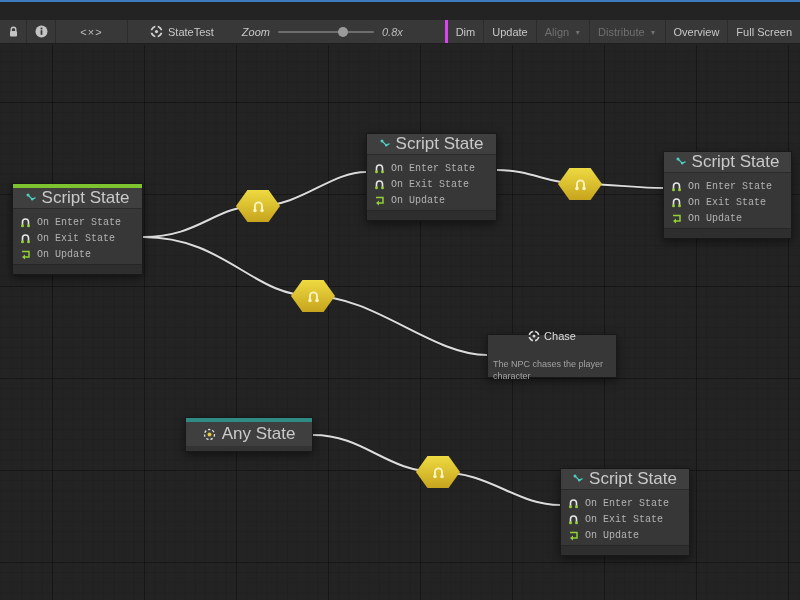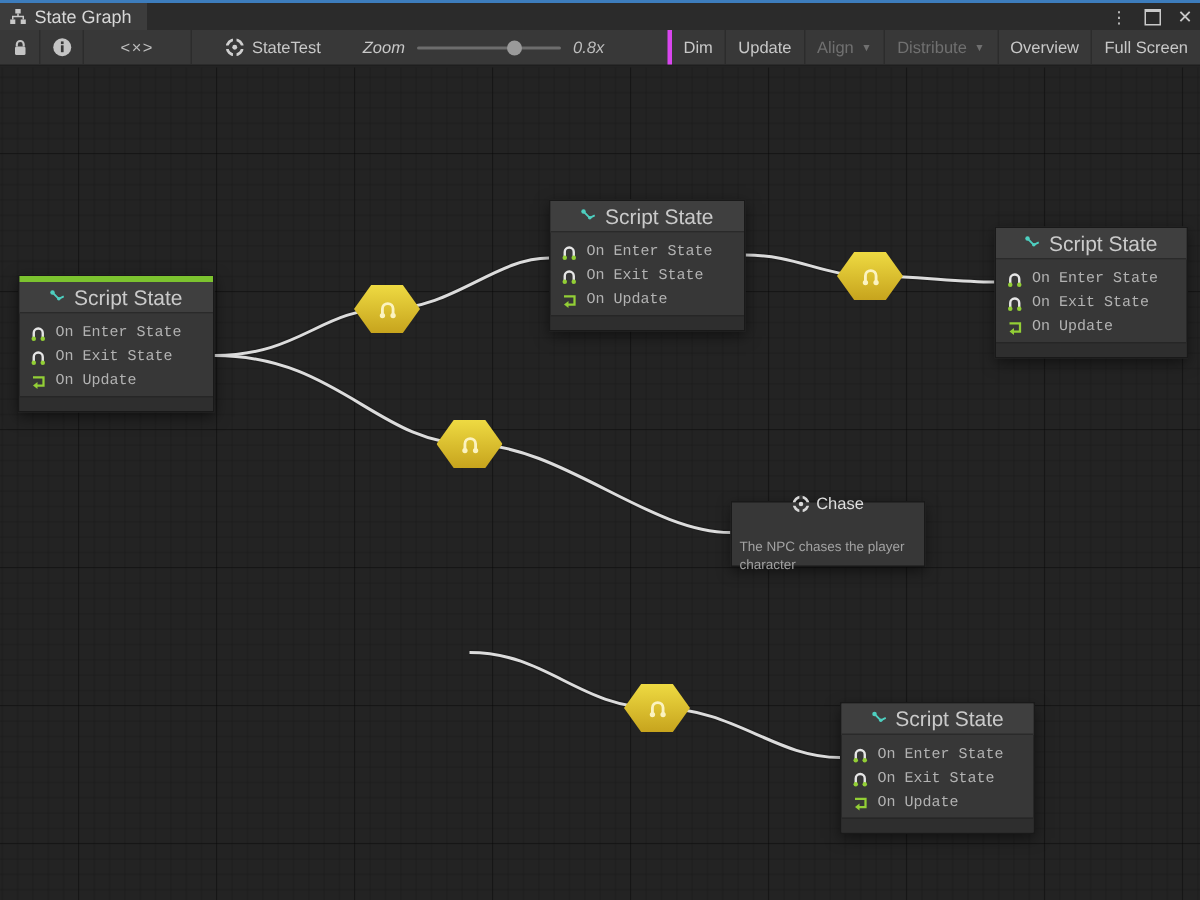--- a/index.html
+++ b/index.html
@@ -47,21 +47,21 @@
     background-size:92px 92px,92px 92px,10.22px 10.22px,10.22px 10.22px;
     background-position:52px 0,0 57px,52px 0,0 57px;}
   .wires{position:absolute;inset:0;pointer-events:none;}
 
   
   .node{position:absolute;background:#373737;border:1px solid #191919;box-sizing:border-box;
     box-shadow:0 3px 9px rgba(0,0,0,0.5);cursor:default;}
   .node-accent{height:4px;width:100%;}
   .node-header{height:20px;display:flex;align-items:center;justify-content:center;gap:5px;
     background:#3f3f3f;border-bottom:1px solid #2a2a2a;}
-  .node-title{font-size:14px;color:#cacaca;}
+  .node-title{font-size:17px;color:#cacaca;}
   .node-body{padding:5px 0 2px 0;}
   .nrow{display:flex;align-items:center;gap:6px;height:16px;padding-left:7px;font-family:Liberation Mono, monospace;}
   .nrow span{font-size:10px;color:#b2b2b2;}
   .node-footer{height:9px;background:#2e2e2e;border-top:1px solid #262626;}
 
   .chase-node{display:flex;flex-direction:column;align-items:center;justify-content:center;gap:17px;padding:4px 2px;}
   .chase-title{display:flex;align-items:center;gap:4px;font-size:11px;color:#dedede;}
   .chase-sub{font-size:9px;color:#a2a2a2;text-align:left;line-height:1.25;width:118px;}
 
   .anystate-header{height:24px;display:flex;align-items:center;justify-content:center;gap:6px;background:#3f3f3f;}
@@ -72,38 +72,20 @@
     clip-path:polygon(26% 0,74% 0,100% 50%,74% 100%,26% 100%,0 50%);
     background:linear-gradient(#eeda42,#c7a41d);
     display:flex;align-items:center;justify-content:center;cursor:default;}
 </style>
 </head>
 <body>
 
 <div class="window">
   <div class="focus-line"></div>
 
-  <div class="titlebar">
-    <div class="tab">
-      <svg width="12" height="12" viewBox="0 0 12 12">
-        <path d="M6 4 V6 M2.5 8 V6 H9.5 V8" stroke="#c9c9c9" stroke-width="1" fill="none"></path>
-        <rect x="4.2" y="1" width="3.6" height="3" fill="#c9c9c9"></rect>
-        <rect x="0.8" y="8" width="3.4" height="3" fill="#c9c9c9"></rect>
-        <rect x="7.8" y="8" width="3.4" height="3" fill="#c9c9c9"></rect>
-      </svg>
-      <span class="tab-label">State Graph</span>
-    </div>
-    <div class="win-controls">
-      <span class="wc wc-menu">⋮</span>
-      <span class="wc">
-          <span class="wc-square"></span>
-        </span>
-      <span class="wc">✕</span>
-    </div>
-  </div>
 
   <div class="toolbar">
     <div class="tbtn icon-only" style="width:14px;">
       <svg width="11" height="12" viewBox="0 0 11 12">
         <path d="M3.2 5 V3.6 a2.3 2.3 0 0 1 4.6 0 V5" fill="none" stroke="#c4c4c4" stroke-width="1.4"></path>
         <rect x="2" y="5" width="7" height="5.6" rx="1" fill="#c4c4c4"></rect>
       </svg>
     </div>
     <div class="tbtn icon-only" style="width:16px;">
       <svg width="13" height="13" viewBox="0 0 13 13">
@@ -281,20 +263,31 @@
         <svg width="12" height="12" viewBox="0 0 12 12">
           <circle cx="6" cy="6" r="4.7" fill="none" stroke="#d8d8d8" stroke-width="1.7"></circle>
           <path d="M6 0 V3 M6 9 V12 M0 6 H3 M9 6 H12" stroke="#373737" stroke-width="2.2"></path>
           <circle cx="6" cy="6" r="1.5" fill="#d8d8d8"></circle>
         </svg>
         <span>Chase</span>
       </div>
       <div class="chase-sub">The NPC chases the player character</div>
     </div>
 
+    <div class="node" style="left:185px;top:372px;width:128px;">
+      <div class="node-accent" style="background:#2f8c85;"></div>
+      <div class="anystate-header">
+        <svg width="13" height="13" viewBox="0 0 13 13">
+          <circle cx="6.5" cy="6.5" r="5" fill="none" stroke="#dedede" stroke-width="1.3" stroke-dasharray="2.4 1.9"></circle>
+          <circle cx="6.5" cy="6.5" r="2" fill="#e7c63a"></circle>
+        </svg>
+        <span class="node-title">Any State</span>
+      </div>
+      <div class="anystate-footer"></div>
+    </div>
 
     <div class="node" style="left:560px;top:423px;width:130px;">
       <div class="node-header">
         <svg width="11" height="11" viewBox="0 0 11 11">
           <path d="M2 2 L6.2 6.2 L9.5 4.6" fill="none" stroke="#4ecfc0" stroke-width="1.2"></path>
           <circle cx="2" cy="2" r="1.5" fill="#4ecfc0"></circle>
             <circle cx="6.2" cy="6.2" r="1.2" fill="#4ecfc0"></circle>
         </svg>
         <span class="node-title">Script State</span>
       </div>

